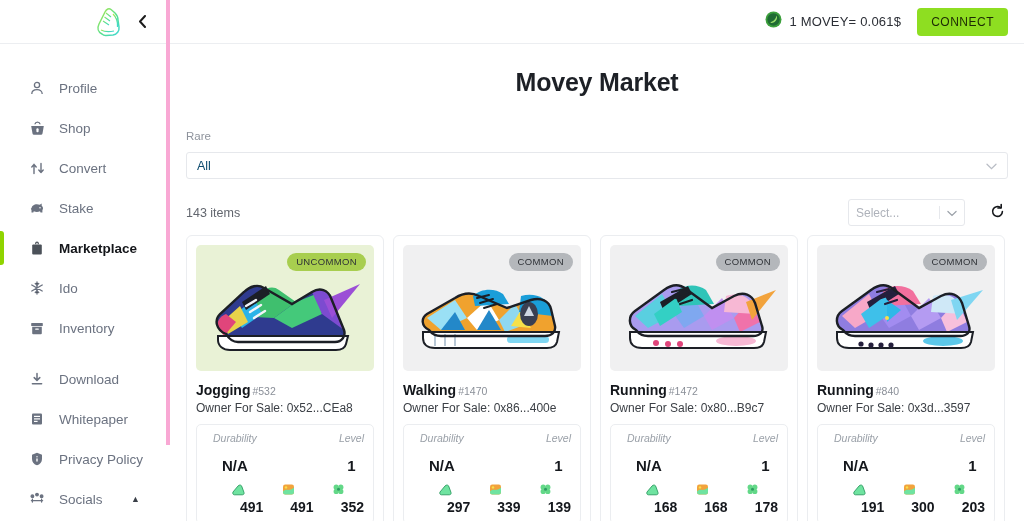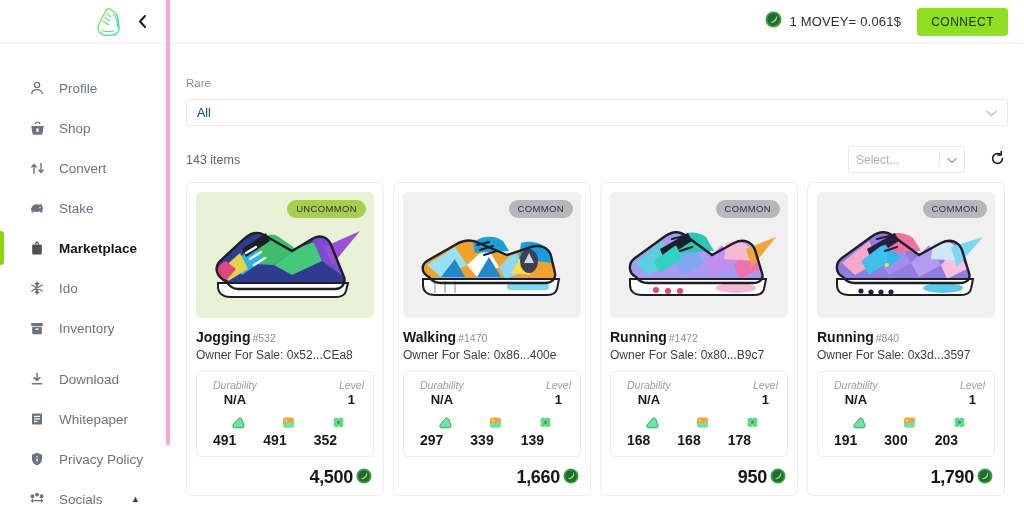--- a/index.html
+++ b/index.html
@@ -127,23 +127,23 @@
   .card-title .id { font-size: 10.5px; color: #8a8f98; margin-left: 2px; }
   .owner { font-size: 12px; color: #3c4046; margin-top: 3px; }
 
   .stats {
     margin-top: 9px; border: 1px solid #ebedf0; border-radius: 5px;
     padding: 7px 9px 8px 16px;
   }
   .stats-top { display: flex; justify-content: space-between; }
   .stat-col { text-align: center; }
   .stat-lbl { font-size: 10.5px; color: #9aa0a8; font-style: italic; }
-  .stat-val { font-size: 13px; font-weight: bold; color: #15181d; margin-top: 1px; }
+  .stat-val { font-size: 15px; font-weight: bold; color: #15181d; margin-top: 13px; }
   .stats-bottom { display: flex; justify-content: space-between; margin-top: 7px; }
-  .stat3 { text-align: left; flex: 1 1 0; }
+  .stat3 { text-align: right; flex: 1 1 0; }
   .stat3 .ic { height: 16px; display:flex; align-items:center; justify-content:center;}
   .stat3 .num { font-size: 14px; font-weight: bold; color: #15181d; margin-top: 2px; }
 
   .price-row {
     display: flex; align-items: center; justify-content: flex-end;
     gap: 3px; margin-top: 10px; padding-right: 2px;
   }
   .price-val { font-size: 18px; font-weight: bold; color: #14171c; letter-spacing:-.3px;}
 </style>
 </head>
@@ -310,20 +310,21 @@
             <circle cx="8.5" cy="8.5" r="8" fill="#3ca03c"></circle>
             <circle cx="8.5" cy="8.5" r="6.2" fill="#1f6b33"></circle>
             <path d="M5.3 11.8c2.4.6 5.4-1 6.4-3.6.5-1.3.4-2.7-.3-3.8-.2 2.6-2.1 5.2-4.7 6.3-.5.2-1 .4-1.4 1.1z" fill="#9ade6b"></path>
           </svg>
         </span>
         <span class="price-txt">1 MOVEY= 0.061$</span>
       </div>
       <button class="connect-btn">CONNECT</button>
     </div>
 
+    <h1 class="page-title">Movey Market</h1>
 
     <div class="content">
 
       <div class="filter-label">Rare</div>
       <div class="select-big">
         <span class="sel-val">All</span>
         <span class="chev">
           <svg width="11" height="7" viewBox="0 0 11 7">
               <path d="M1 1.3 L5.5 5.6 L10 1.3" stroke="#b9bdc5" stroke-width="1.3" fill="none" stroke-linecap="round"></path>
             </svg>

